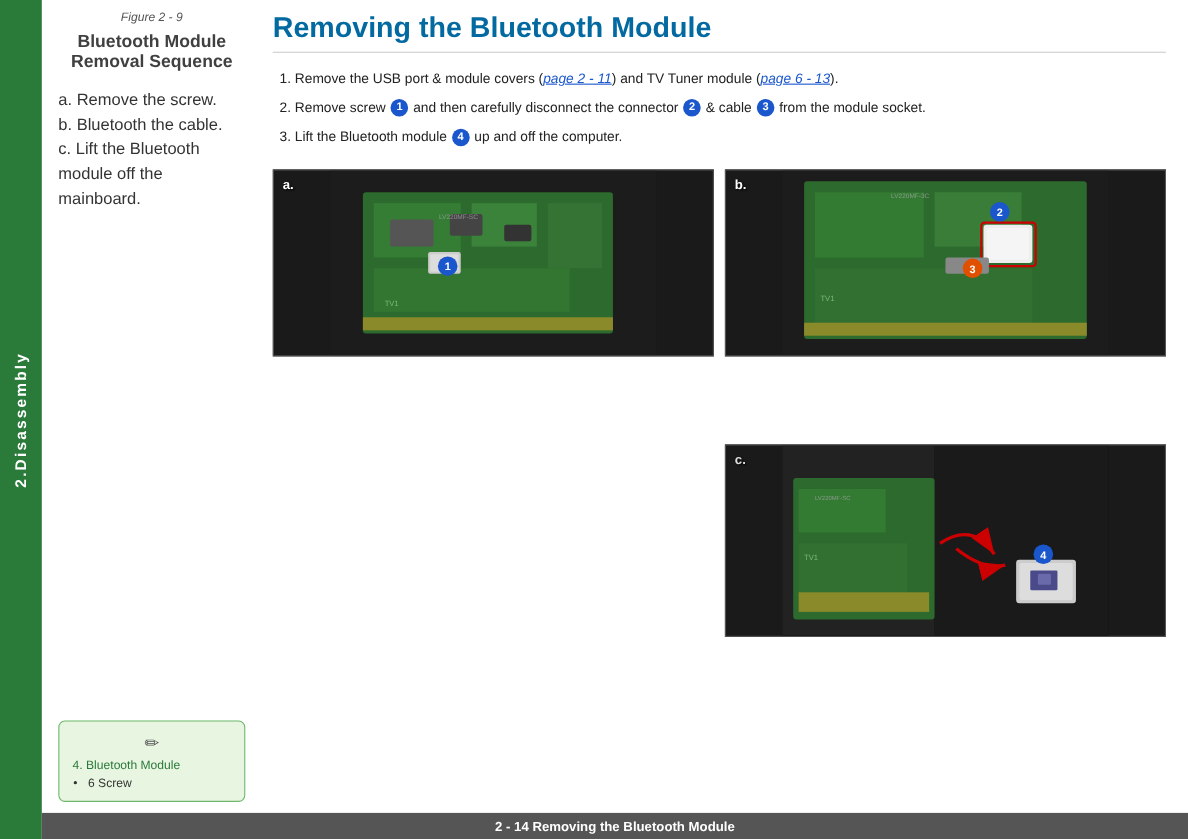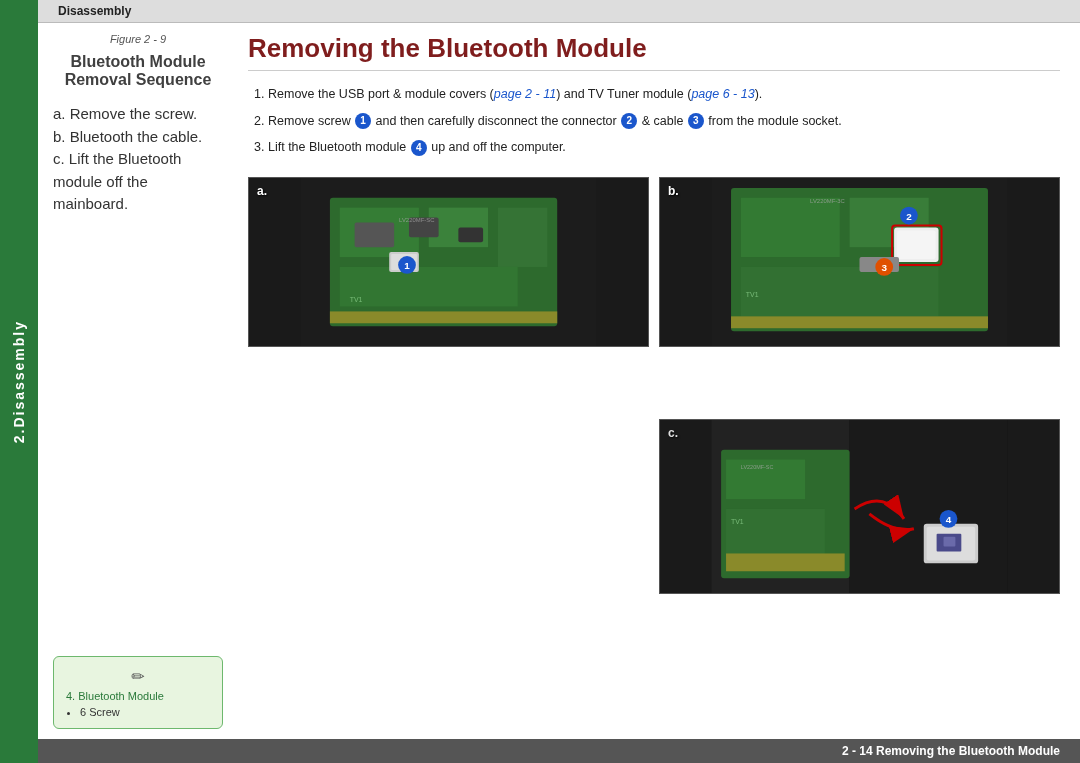--- a/index.html
+++ b/index.html
@@ -118,21 +118,21 @@
     .right-panel {
       flex: 1;
       padding: 10px 20px 10px 10px;
       display: flex;
       flex-direction: column;
     }
 
     .page-title {
       font-size: 26px;
       font-weight: bold;
-      color: #7f1d1d;
+      color: #0369a1;
       margin-bottom: 12px;
       border-bottom: 1px solid #ccc;
       padding-bottom: 6px;
     }
 
     .instructions {
       font-size: 12.5px;
       line-height: 1.8;
       margin-bottom: 14px;
       color: #222;
@@ -157,20 +157,21 @@
       color: #fff;
       font-size: 10px;
       font-weight: bold;
       margin: 0 1px;
       vertical-align: middle;
     }
 
     .link-text {
       color: #1a56cc;
       font-style: italic;
+      text-decoration: underline;
       cursor: pointer;
     }
 
     
     .images-grid {
       display: grid;
       grid-template-columns: 1fr 1fr;
       grid-template-rows: auto auto;
       gap: 10px;
       flex: 1;
@@ -196,40 +197,39 @@
       text-shadow: 1px 1px 2px #000;
     }
 
     
     .footer {
       background: #555;
       color: #fff;
       font-size: 12px;
       font-weight: bold;
       padding: 5px 20px;
-      text-align: right;
+      text-align: center;
     }
 
     
     .pcb-svg {
       width: 100%;
       height: 100%;
     }
 
   </style>
 </head>
 <body>
 
 <div class="sidebar">
   <span class="sidebar-label">2.Disassembly</span>
 </div>
 
 <div class="main">
 
-  <div class="section-label">Disassembly</div>
 
   <div class="content">
 
     <div class="left-panel">
       <div class="figure-caption">Figure 2 - 9</div>
       <div class="figure-title">Bluetooth Module Removal Sequence</div>
       <div class="figure-notes">
         <div>a. Remove the screw.</div>
         <div>b. Bluetooth the cable.</div>
         <div>c. Lift the Bluetooth<br>module off the<br>mainboard.</div>

